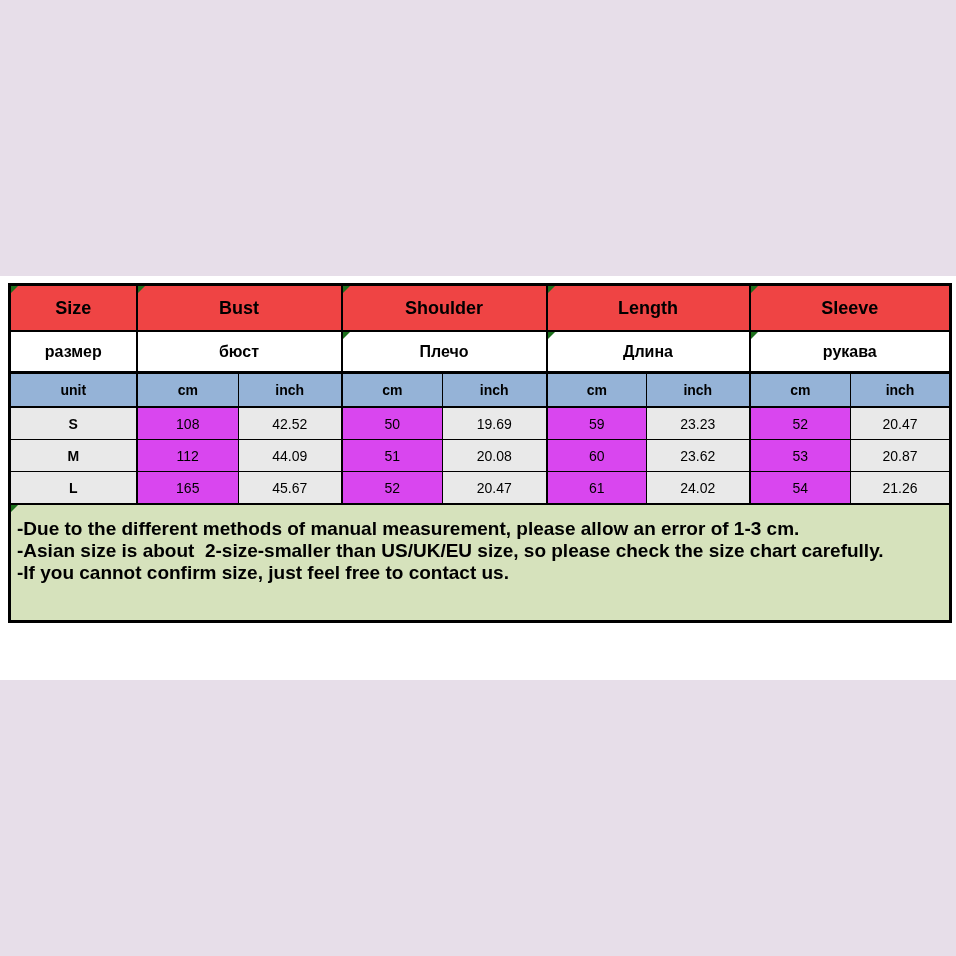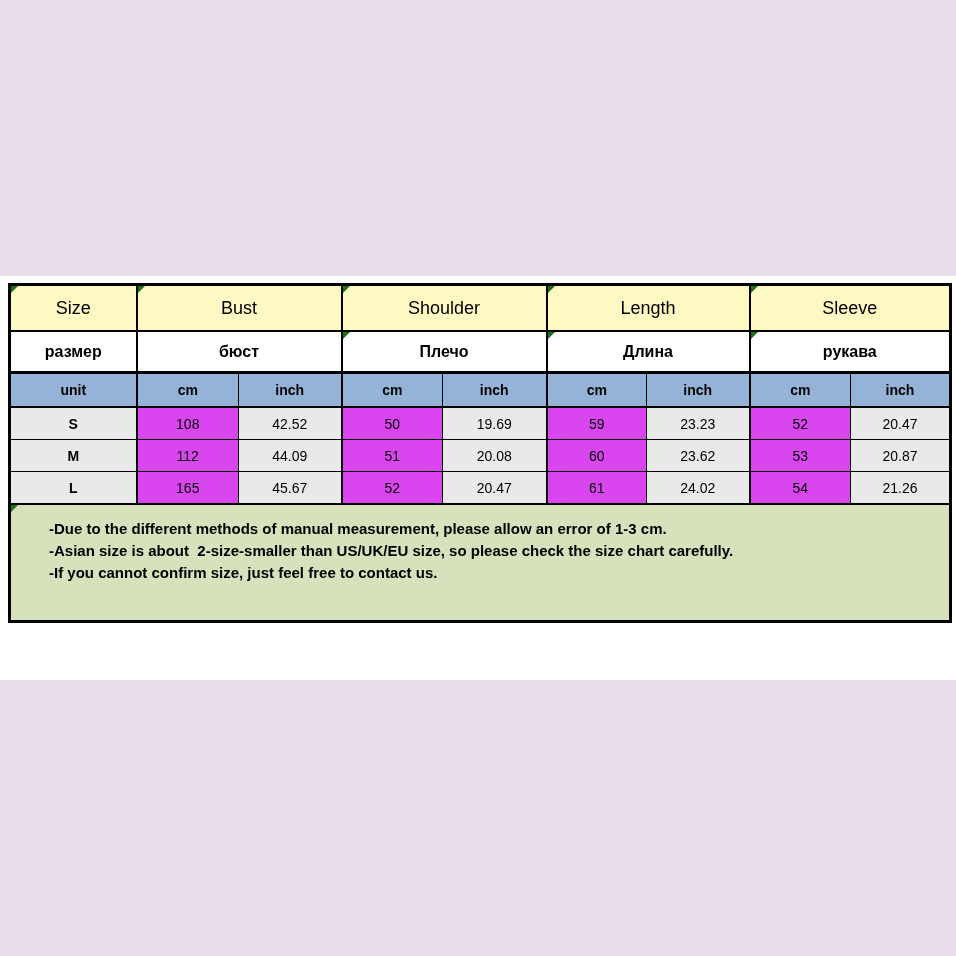--- a/index.html
+++ b/index.html
@@ -28,24 +28,24 @@
   th, td {
     border:1px solid #000;
     text-align:center;
     vertical-align:middle;
     padding:0;
     position:relative;
     overflow:hidden;
   }
   .grp { border-left-width:2px; }
   tr.row-en th {
-    background:#fef9c3;
+    background:#ef4444;
     height:44px;
     font-size:18px;
-    font-weight:normal;
+    font-weight:bold;
     border-bottom-width:2px;
     margin-top:32px;
   }
   tr.row-ru td {
     background:#ffffff;
     height:39px;
     font-size:16px;
     font-weight:bold;
     border-bottom-width:3px;
   }
@@ -65,25 +65,24 @@
   tr.row-data td.size-cell { font-weight:bold; }
   tr.row-note td {
     background:#d6e2bc;
     height:102px;
     border-top-width:2px;
     text-align:left;
     vertical-align:top;
     padding:13px 10px 0 6px;
   }
   .note-line {
-    font-size:15px;
+    font-size:19px;
     font-weight:bold;
     line-height:22px;
     white-space:pre-wrap;
-    margin-left:32px;
   }
   .tri {
     position:absolute;
     left:0; top:0;
     width:0; height:0;
     border-top:7px solid #1c701c;
     border-right:7px solid transparent;
   }
 </style>
 </head>

